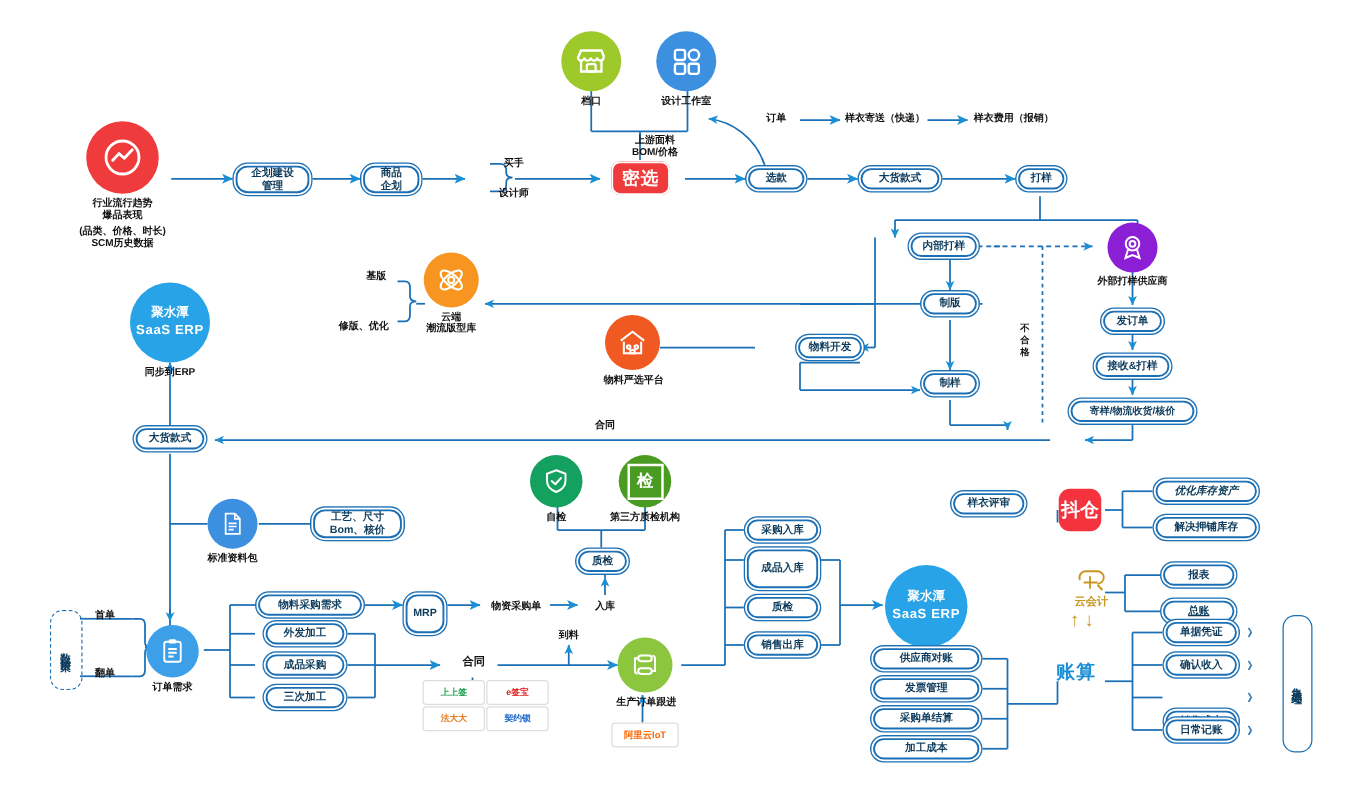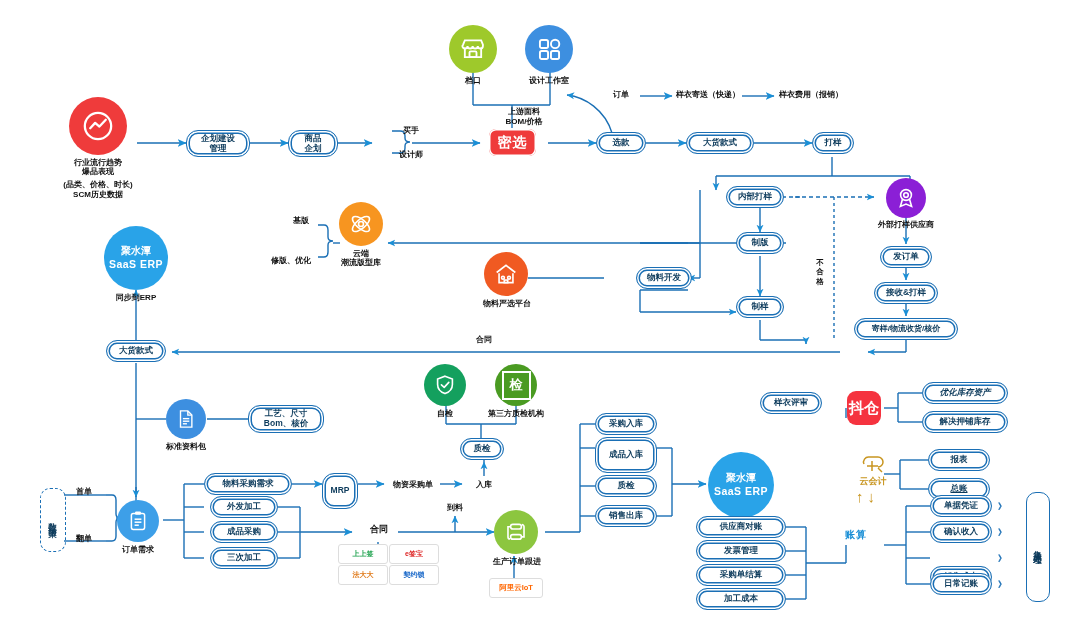--- a/index.html
+++ b/index.html
@@ -45,21 +45,21 @@
   .vbar.dashed{border-style:dashed;}
 
   .logo{position:absolute;border-radius:3px;display:flex;align-items:center;
         justify-content:center;font-size:7px;font-weight:700;overflow:hidden;}
   .douc{position:absolute;width:34px;height:34px;border-radius:9px;background:#f5333f;
         color:#fff;font-size:15px;font-weight:700;display:flex;align-items:center;
         justify-content:center;letter-spacing:0px;}
   .yunkuaiji{position:absolute;color:#c8951f;font-size:9px;font-weight:700;
              text-align:center;line-height:1.1;}
   .arrows-ud{position:absolute;color:#c8951f;font-size:15px;font-weight:700;letter-spacing:4px;}
-  .wansuan{position:absolute;color:#1a8fd6;font-size:10px;font-weight:800;letter-spacing:1px;}
+  .wansuan{position:absolute;color:#1a8fd6;font-size:15px;font-weight:800;letter-spacing:1px;}
 
   .chev{position:absolute;color:#1a6fb5;font-size:8px;font-weight:700;}
 </style>
 </head>
 <body>
 
 <div id="canvas">
 
   <svg id="wires" viewBox="0 0 1080 638">
     <defs>

